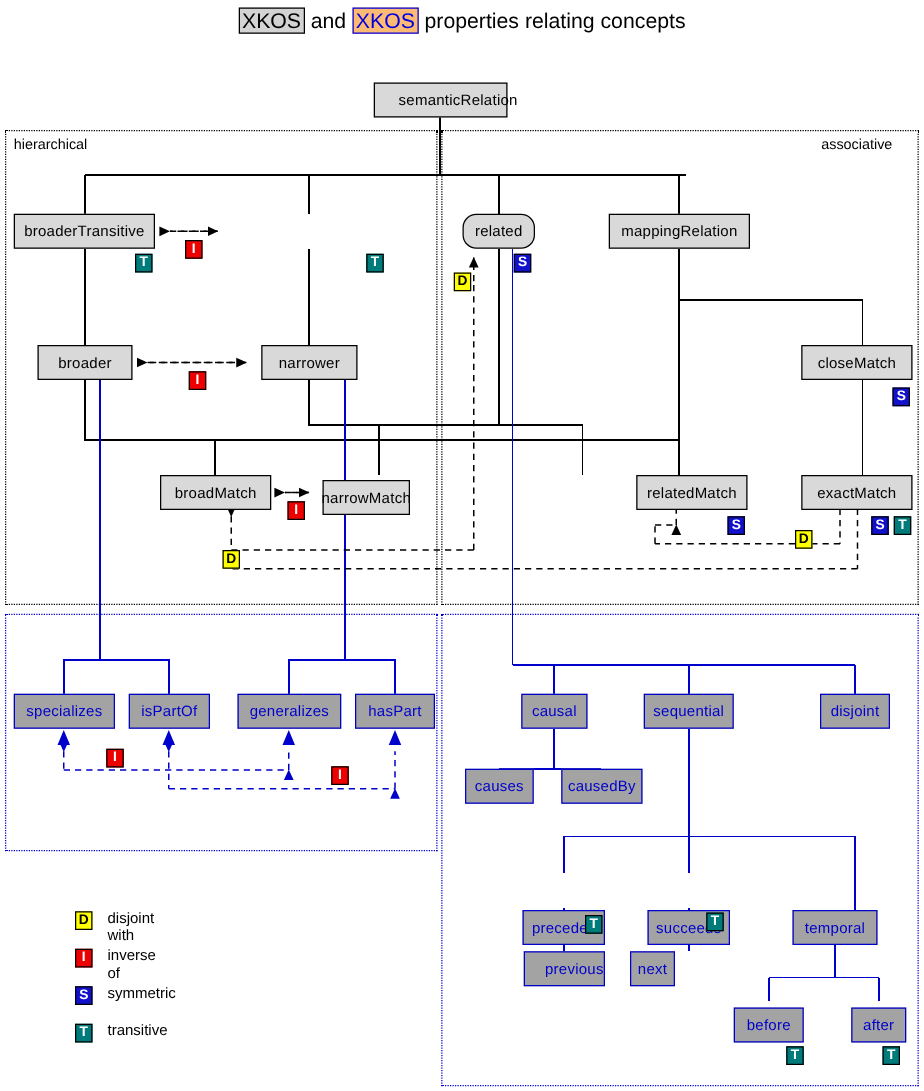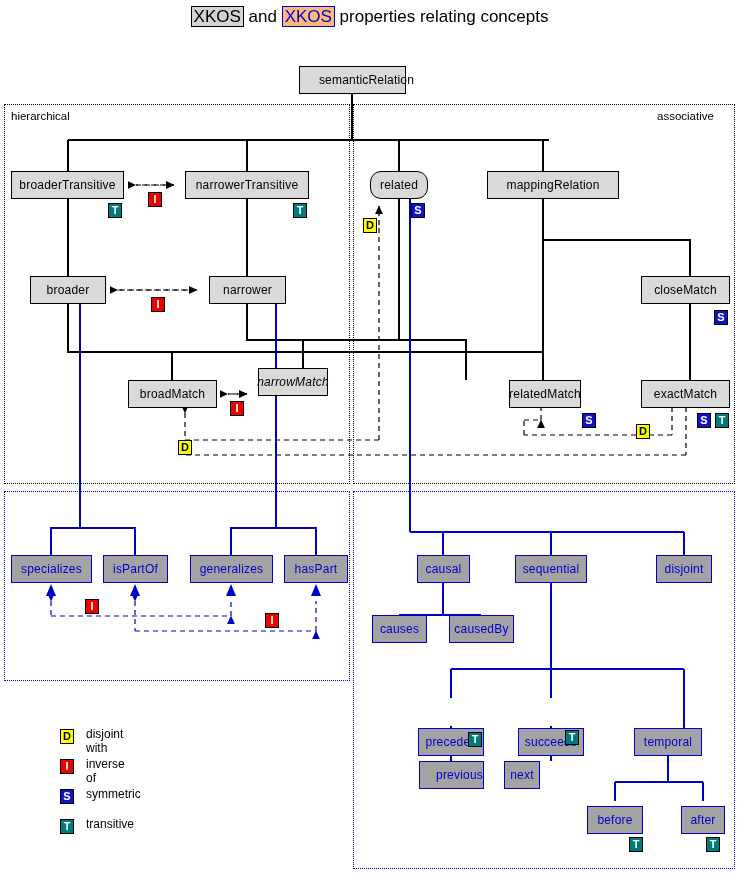--- a/index.html
+++ b/index.html
@@ -228,30 +228,29 @@
       <path d="M51,584 L46,596 L56,596 Z"></path>
       <path d="M135,584 L130,596 L140,596 Z"></path>
       <path d="M231,584 L226,596 L236,596 Z"></path>
       <path d="M316,584 L311,596 L321,596 Z"></path>
     </g>
   </svg>
 
   <div class="node" style="left:299px;top:66px;width:107px;padding-left:28px;">semanticRelation</div>
 
   <div class="node" style="left:11px;top:171px;width:113px;">broaderTransitive</div>
-  <div class="node" style="left:185px;top:171px;width:124px;">narrowerTransitive</div>
   <div class="node" style="left:30px;top:276px;width:76px;">broader</div>
   <div class="node" style="left:209px;top:276px;width:77px;">narrower</div>
   <div class="node" style="left:128px;top:380px;width:89px;">broadMatch</div>
-  <div class="node" style="left:258px;top:368px;width:70px;font-style:italic;">narrowMatch</div>
+  <div class="node" style="left:258px;top:384px;width:70px;">narrowMatch</div>
 
   <div class="node" style="left:370px;top:171px;width:58px;border-radius:11px;">related</div>
-  <div class="node" style="left:487px;top:171px;width:132px;">mappingRelation</div>
+  <div class="node" style="left:487px;top:171px;width:113px;">mappingRelation</div>
   <div class="node" style="left:641px;top:276px;width:89px;">closeMatch</div>
-  <div class="node" style="left:509px;top:380px;width:72px;">relatedMatch</div>
+  <div class="node" style="left:509px;top:380px;width:89px;">relatedMatch</div>
   <div class="node" style="left:641px;top:380px;width:89px;">exactMatch</div>
 
   <div class="node x" style="left:11px;top:555px;width:81px;">specializes</div>
   <div class="node x" style="left:103px;top:555px;width:65px;">isPartOf</div>
   <div class="node x" style="left:190px;top:555px;width:83px;">generalizes</div>
   <div class="node x" style="left:284px;top:555px;width:64px;">hasPart</div>
 
   <div class="node x" style="left:417px;top:555px;width:53px;">causal</div>
   <div class="node x" style="left:515px;top:555px;width:72px;">sequential</div>
   <div class="node x" style="left:656px;top:555px;width:56px;">disjoint</div>

